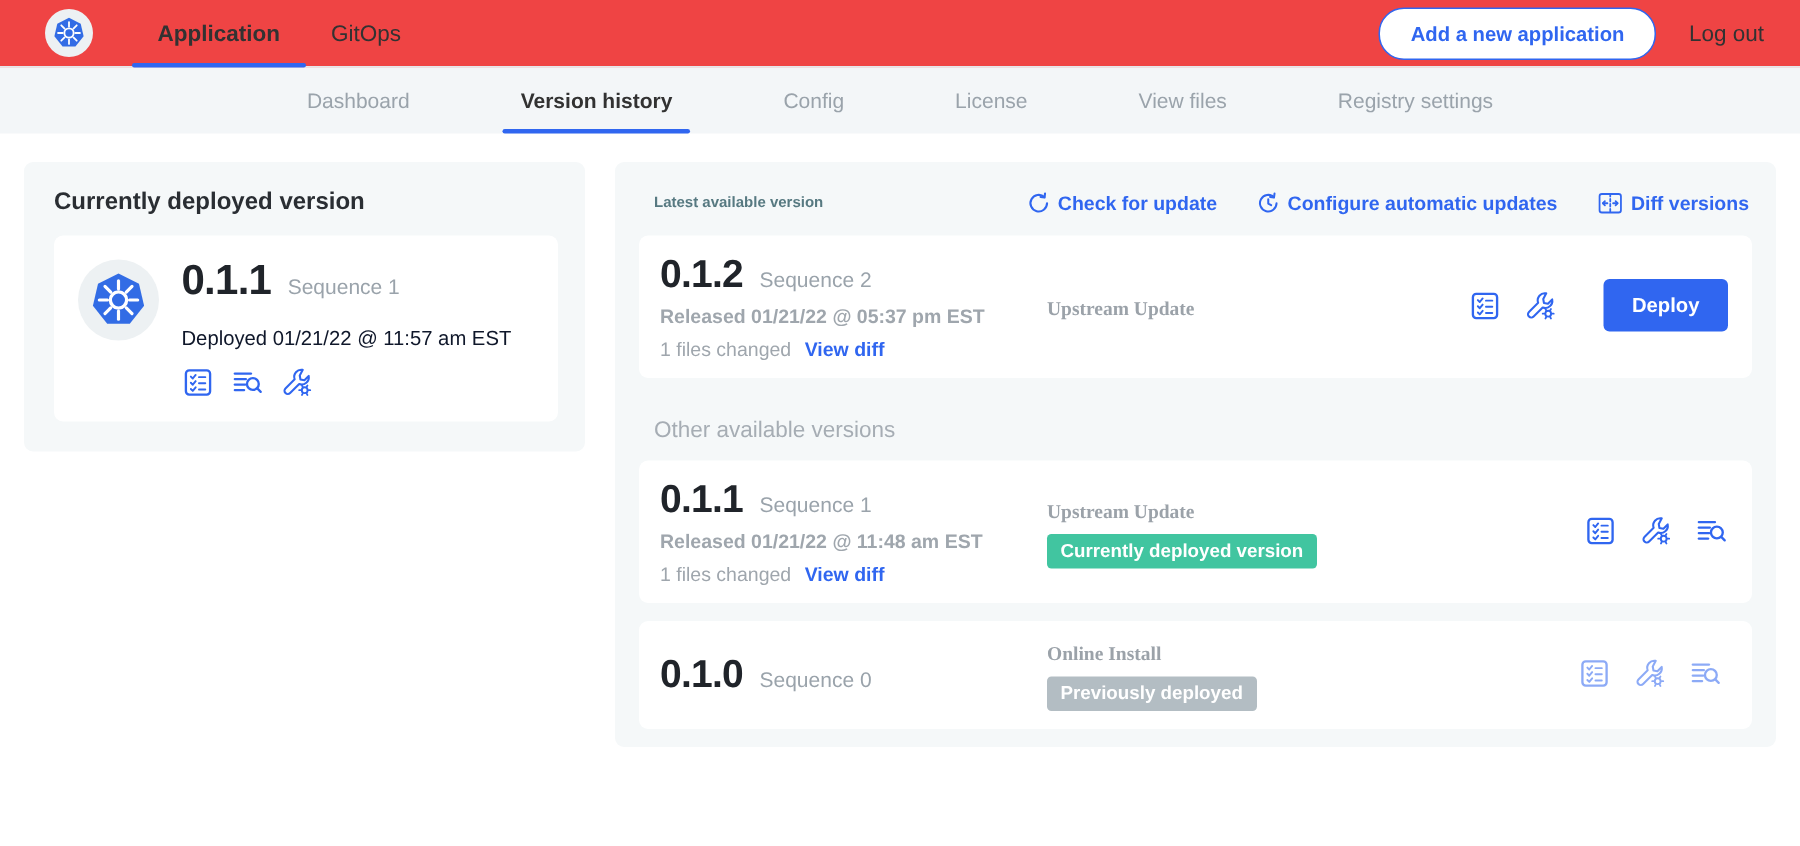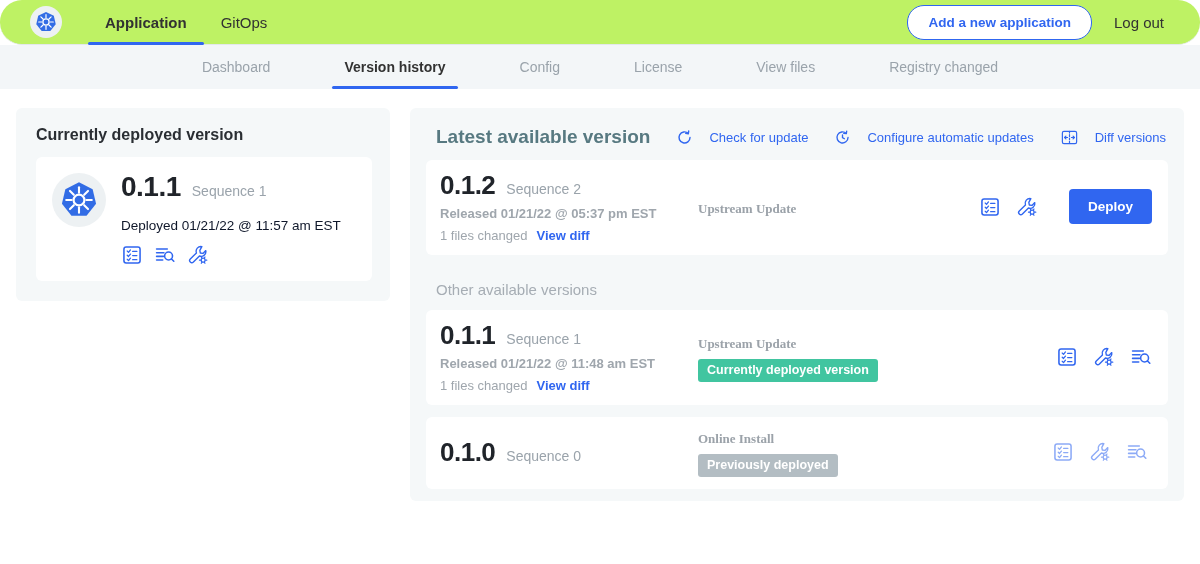--- a/index.html
+++ b/index.html
@@ -5,22 +5,22 @@
   * { box-sizing: border-box; margin: 0; padding: 0; }
   html,body { background:#fff; }
   .page {
     width: 1200px; height: 564px; position: relative; overflow: hidden;
     background: #fff; font-family: "Liberation Sans", sans-serif; color:#323232;
   }
   .icon { display:inline-block; vertical-align:middle; }
 
   
   .header {
-    height: 45px; background:#bef264; border-bottom:1px solid #E3E8EB;
-    display:flex; align-items:stretch; padding:0 36px 0 30px;border-radius:22px;
+    height: 45px; background:#ef4444; border-bottom:1px solid #E3E8EB;
+    display:flex; align-items:stretch; padding:0 24px 0 30px;
   }
   .logo-wrap {
     width:32px; height:32px; border-radius:50%; background:#EDF1F3;
     align-self:center; display:flex; align-items:center; justify-content:center;
     margin-right:26px; flex-shrink:0;
   }
   .header-tab {
     display:flex; align-items:center; padding:0 17px; font-size:15px;
     font-weight:500; color:#323232; position:relative; cursor:pointer;
   }
@@ -67,25 +67,25 @@
   .version-line { display:flex; align-items:baseline; gap:11px; }
   .version-number { font-size:28px; font-weight:800; color:#20242A; letter-spacing:-0.5px; }
   .sequence-label { font-size:14px; color:#9AA3AB; }
   .deployed-ts { margin-top:15px; font-size:13.5px; color:#0f172a; }
   .icon-row { margin-top:11px; display:flex; gap:11px; color:var(--accent); align-items:center; }
   .icon-row .icon { width:22px; height:22px; cursor:pointer; }
 
   
   .versions-panel { flex:1; background:#F5F8F9; border-radius:6px; padding:16px 16px 12px; }
   .panel-header { display:flex; align-items:center; padding:2px 2px 0 10px; }
-  .panel-title { font-size:19px; font-weight:600; color:#577981; }
+  .panel-title { font-size:10px; font-weight:600; color:#577981; }
   .panel-actions { margin-left:auto; display:flex; gap:26px; align-items:center; }
   .action-link {
-    display:flex; align-items:center; gap:16px; color:var(--accent);
-    font-size:13px; font-weight:400; cursor:pointer; white-space:nowrap;
+    display:flex; align-items:center; gap:4px; color:var(--accent);
+    font-size:13px; font-weight:700; cursor:pointer; white-space:nowrap;
   }
   .action-link .icon { width:17px; height:17px; }
   .action-link .icon.big { width:19px; height:19px; }
 
   .version-row {
     background:#fff; border-radius:6px; margin-top:12px; padding:10px 16px 12px 14px;
     display:flex; align-items:center;
   }
   .row-left { width:248px; flex-shrink:0; }
   .row-version-line { display:flex; align-items:baseline; gap:11px; }
@@ -229,21 +229,21 @@
     <div class="subnav-item">
         <span>Config</span>
       </div>
     <div class="subnav-item">
         <span>License</span>
       </div>
     <div class="subnav-item">
         <span>View files</span>
       </div>
     <div class="subnav-item">
-        <span>Registry changed</span>
+        <span>Registry settings</span>
       </div>
   </div>
 
   <div class="content">
 
     <div class="left-card">
       <div class="left-card-title">Currently deployed version</div>
       <div class="deployed-card">
         <div class="k8s-badge">
           <svg class="icon" width="42" height="42">

